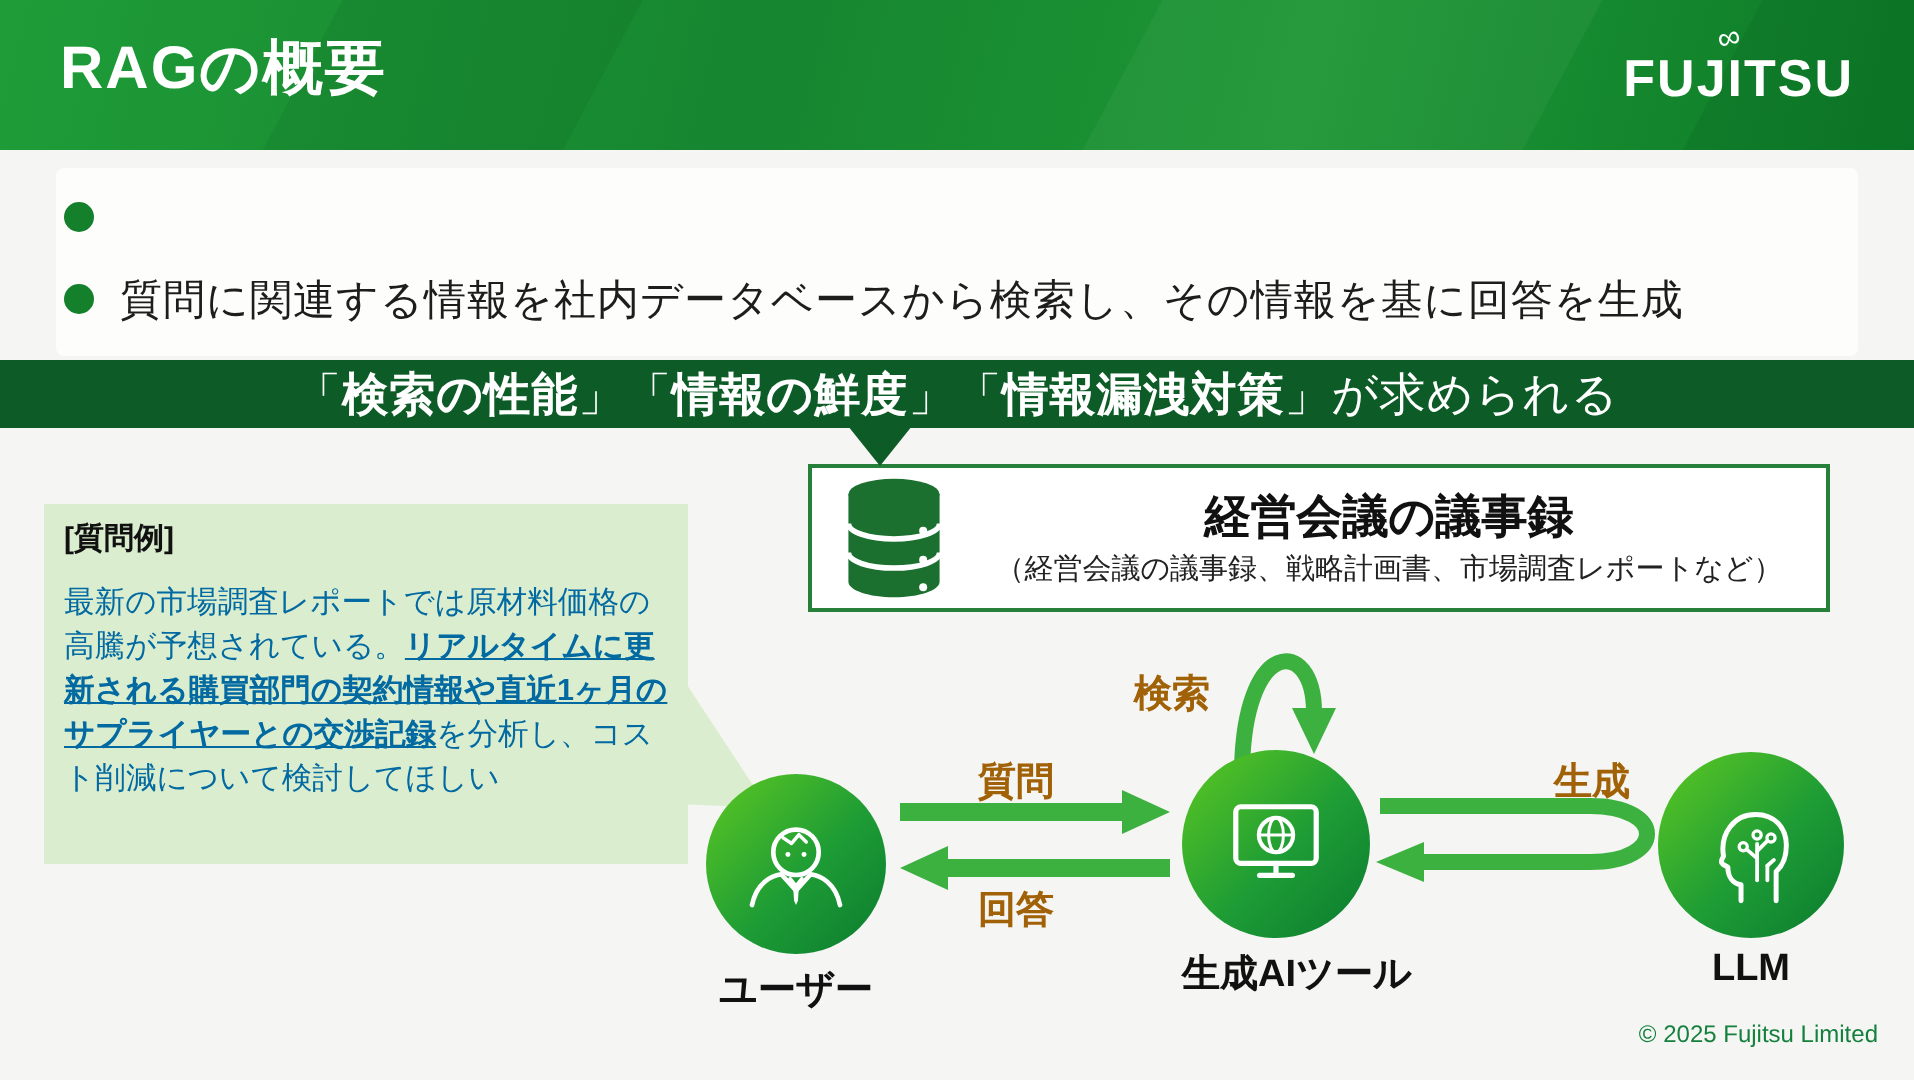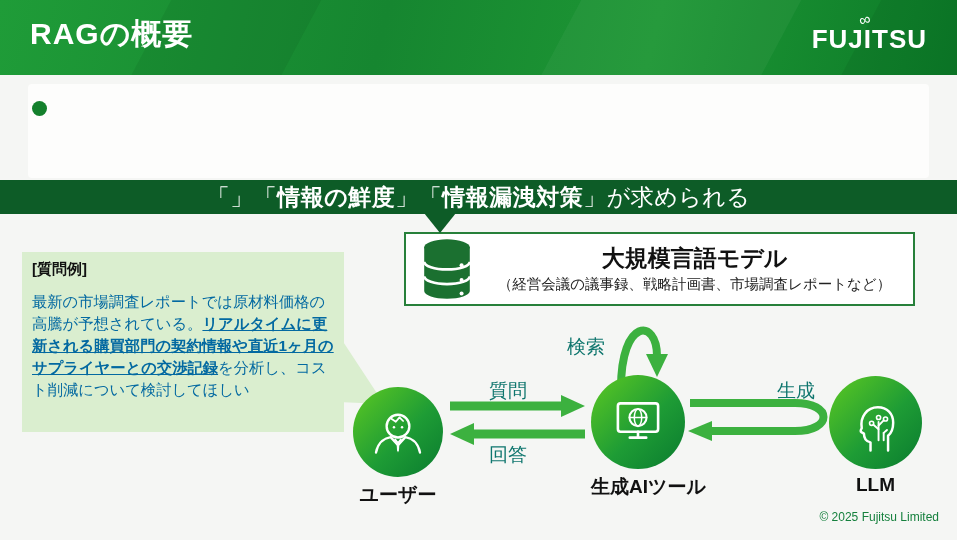--- a/index.html
+++ b/index.html
@@ -52,21 +52,21 @@
     display:flex;align-items:center;justify-content:center;}
   .node-user{left:353px;top:387px;width:90px;}
   .node-user .circle{width:90px;height:90px;}
   .node-ai{left:591px;top:375px;width:94px;}
   .node-ai .circle{width:94px;height:94px;}
   .node-llm{left:829px;top:376px;width:93px;}
   .node-llm .circle{width:93px;height:93px;}
   .node-label{margin-top:5px;font-size:19px;font-weight:700;color:#111;white-space:nowrap;}
 
   
-  .arrow-label{position:absolute;font-size:19px;font-weight:400;color:#0f766e;white-space:nowrap;}
+  .arrow-label{position:absolute;font-size:19px;font-weight:700;color:#a16207;white-space:nowrap;}
   .lbl-question{left:482px;top:378px;width:52px;text-align:center;}
   .lbl-answer{left:482px;top:442px;width:52px;text-align:center;}
   .lbl-generate{left:722px;top:378px;width:52px;text-align:center;margin-left:48px;}
   .lbl-search{left:560px;top:334px;width:52px;text-align:center;}
 
   
   .footer{position:absolute;right:18px;top:510px;font-size:12px;color:#15803d;}
 </style>
 </head>
 <body>
@@ -82,24 +82,29 @@
       <span class="logo-inf">∞</span>
       <span>FUJITSU</span>
     </div>
   </header>
 
   <div class="bullets-bg"></div>
   <div class="bullets">
     <div class="bullet-row">
       <span class="dot"></span>
     </div>
+    <div class="bullet-row">
+      <span class="dot"></span>
+      <span class="bullet-text">質問に関連する情報を社内データベースから検索し、その情報を基に回答を生成</span>
+    </div>
   </div>
 
   <div class="banner">
     <span>「</span>
+      <span class="bkw">検索の性能</span>
       <span>」</span>
       <span>「</span>
       <span class="bkw">情報の鮮度</span>
       <span>」</span>
       <span>「</span>
       <span class="bkw">情報漏洩対策</span>
       <span>」</span>
       <span>が求められる</span>
   </div>
 
@@ -109,21 +114,21 @@
         <ellipse cx="27" cy="10" rx="25" ry="8.5" fill="#1b7030"></ellipse>
         <path d="M2 10 L2 58 C2 62.7 13.2 66.5 27 66.5 C40.8 66.5 52 62.7 52 58 L52 10 Z" fill="#1b7030"></path>
         <path d="M2 26 C2 30.7 13.2 34.5 27 34.5 C40.8 34.5 52 30.7 52 26" stroke="#ffffff" stroke-width="3" fill="none"></path>
         <path d="M2 42 C2 46.7 13.2 50.5 27 50.5 C40.8 50.5 52 46.7 52 42" stroke="#ffffff" stroke-width="3" fill="none"></path>
         <circle cx="43" cy="30" r="2.2" fill="#ffffff"></circle>
         <circle cx="43" cy="46" r="2.2" fill="#ffffff"></circle>
         <circle cx="43" cy="61" r="2.2" fill="#ffffff"></circle>
       </svg>
     </span>
     <div class="db-text">
-      <div class="db-title">大規模言語モデル</div>
+      <div class="db-title">経営会議の議事録</div>
       <div class="db-sub">（経営会議の議事録、戦略計画書、市場調査レポートなど）</div>
     </div>
   </section>
 
   <section class="q-box">
     <div class="q-label">[質問例]</div>
     <p class="q-body">
       <span>最新の市場調査レポートでは原材料価格の高騰が予想されている。</span><span class="q-em">リアルタイムに更新される購買部門の契約情報や直近1ヶ月のサプライヤーとの交渉記録</span><span>を分析し、コスト削減について検討してほしい</span>
     </p>
   </section>

